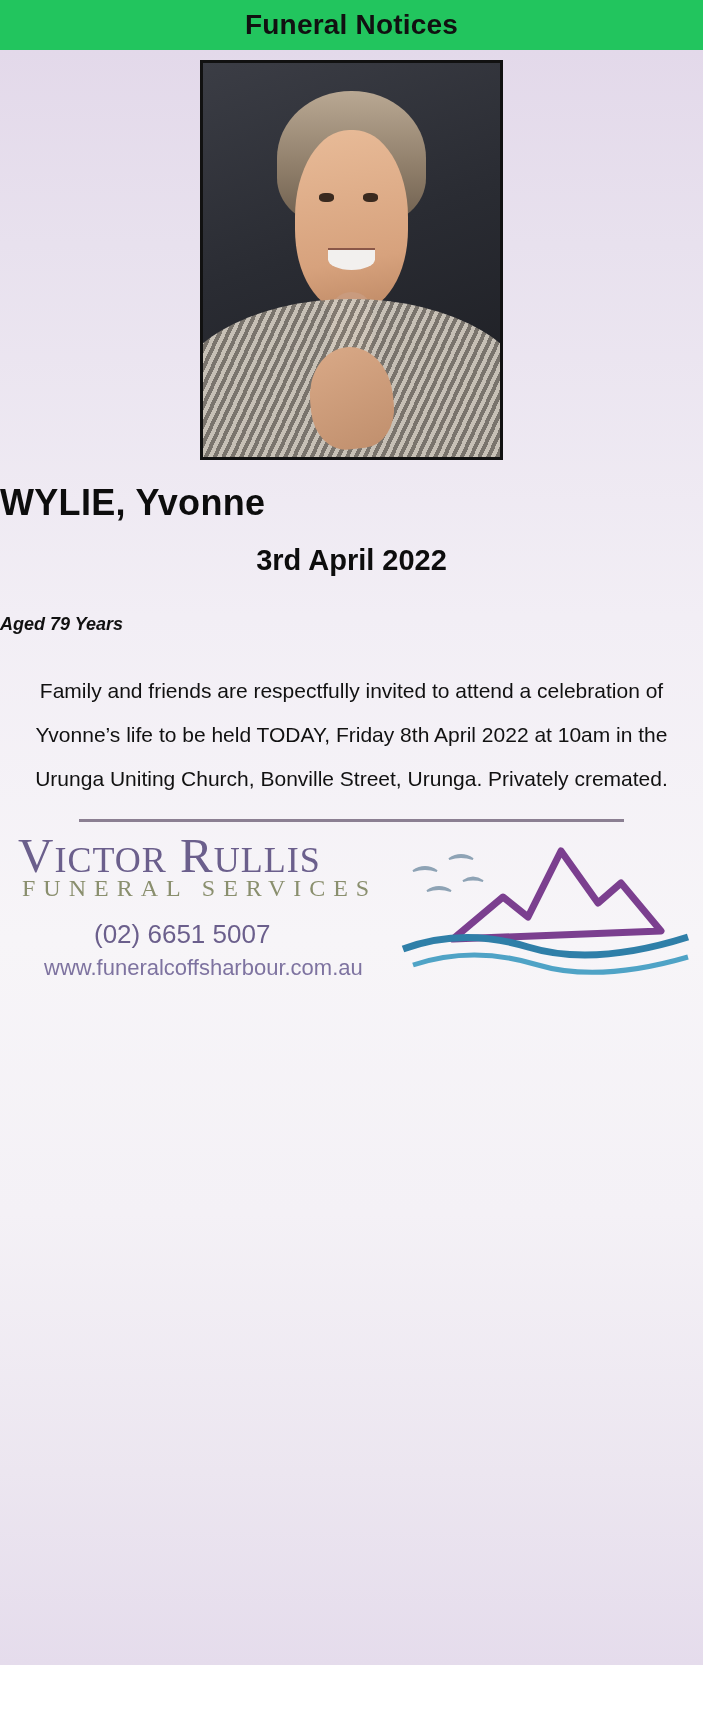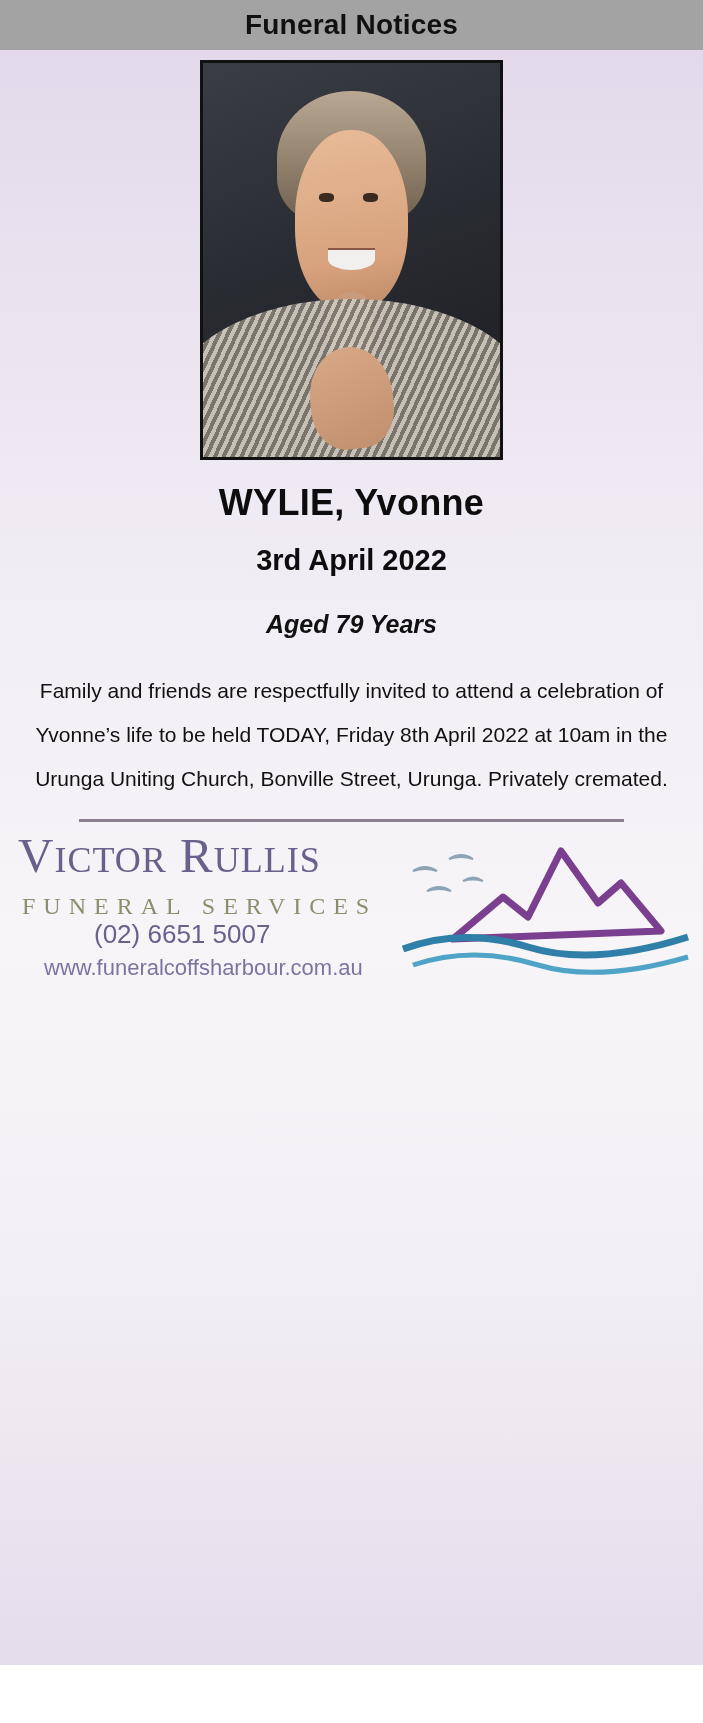--- a/index.html
+++ b/index.html
@@ -15,21 +15,21 @@
   }
   .page {
     position: relative;
     width: 703px;
     height: 1723px;
     background: #ffffff;
   }
   .header-bar {
     width: 703px;
     height: 50px;
-    background: #a3a3a3;
+    background: #22c55e;
     display: flex;
     align-items: center;
     justify-content: center;
   }
   .header-title {
     font-size: 28px;
     font-weight: bold;
     color: #111111;
     letter-spacing: 0.2px;
   }
@@ -120,21 +120,21 @@
     position: absolute;
     left: 42%;
     top: 47%;
     width: 16%;
     height: 5%;
     background: #f2f0ee;
     border-radius: 0 0 50% 50%;
     border-top: 2px solid #8a5748;
   }
   .name-line {
-    text-align: center;
+    text-align: left;
     font-size: 36px;
     font-weight: bold;
     color: #0d0d0d;
     margin-top: 22px;
     letter-spacing: 0.3px;
   }
   .date-line {
     text-align: center;
     font-size: 29px;
     font-weight: bold;
@@ -143,22 +143,21 @@
   }
   .body-text {
     margin: 24px 26px 0 26px;
     text-align: center;
     font-size: 25px;
     line-height: 42px;
     color: #111111;
   }
   .aged-block {
     margin-top: 28px;
-    text-align: center;
-    font-size: 25px;
+    font-size: 18px;
     font-weight: bold;
     font-style: italic;
     line-height: 38px;
     color: #111111;
   }
   .invite-text {
     margin: 26px 14px 0 14px;
     text-align: center;
     font-size: 21px;
     line-height: 44px;
@@ -181,21 +180,21 @@
     top: 8px;
     font-family: "Liberation Serif", serif;
     font-size: 49px;
     color: #6b5f8c;
     letter-spacing: 1px;
   }
   .logo-name .small { font-size: 36px; }
   .logo-sub {
     position: absolute;
     left: 22px;
-    top: 74px;
+    top: 56px;
     font-family: "Liberation Serif", serif;
     font-size: 24px;
     letter-spacing: 8px;
     color: #8a8f6e;
   }
   .logo-phone {
     position: absolute;
     left: 94px;
     top: 100px;
     font-size: 26px;

